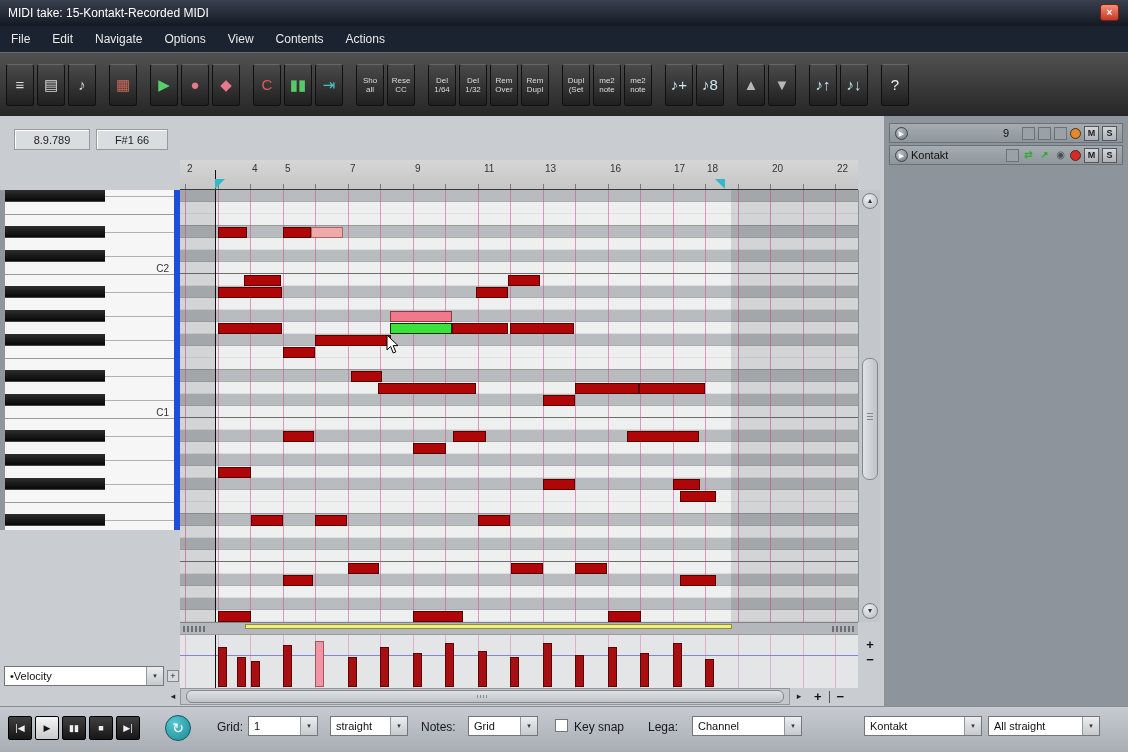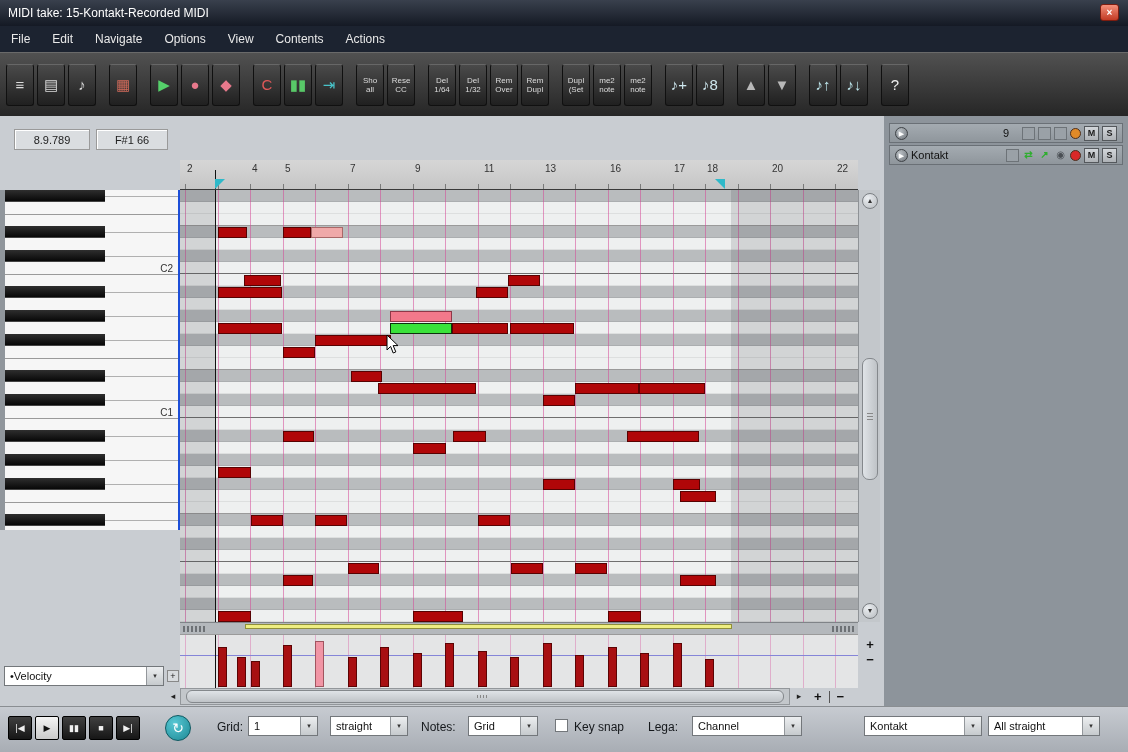--- a/index.html
+++ b/index.html
@@ -26,21 +26,21 @@
   .ruler{position:absolute;left:180px;top:160px;width:678px;height:30px;background:linear-gradient(#d6d6d6,#c6c6c6);
     border-bottom:1px solid #3a3a3a;box-sizing:border-box;overflow:hidden;}
   .rlab{position:absolute;top:3px;font-size:10px;color:#333;}
   .rtick{position:absolute;bottom:0;width:1px;height:5px;background:#7a7a7a;}
   .rcursor{position:absolute;top:10px;bottom:0;width:1px;background:#111;}
   .marker{position:absolute;bottom:0;width:0;height:0;}
   .marker.start{border-top:10px solid #2fb9c9;border-right:10px solid transparent;}
   .marker.end{border-top:10px solid #2fb9c9;border-left:10px solid transparent;}
   
   .keyboard{position:absolute;left:0;top:190px;width:180px;height:340px;background:#f6f6f6;
-    border-right:2px solid #1d4ed8;box-sizing:border-box;overflow:hidden;}
+    border-right:6px solid #1d4ed8;box-sizing:border-box;overflow:hidden;}
   .kb-strip{position:absolute;left:0;top:0;width:5px;height:100%;background:#90969c;}
   .blackkey{position:absolute;left:5px;width:100px;height:12px;background:linear-gradient(#2e2e2e,#080808);
     border-bottom:1px solid #444;box-sizing:border-box;}
   .kb-sep{position:absolute;left:105px;right:0;height:1px;background:#b0b0b0;}
   .kb-line{position:absolute;left:5px;right:0;height:1px;background:#9a9a9a;}
   .kb-label{position:absolute;right:5px;font-size:10px;color:#333;}
   
   .grid{position:absolute;left:180px;top:190px;width:678px;height:432px;background:#eef0f0;overflow:hidden;}
   .grow{position:absolute;left:0;width:100%;height:12px;box-sizing:border-box;border-bottom:1px solid rgba(0,0,0,0.07);}
   .grow.sharp{background:#b9bcbe;}

